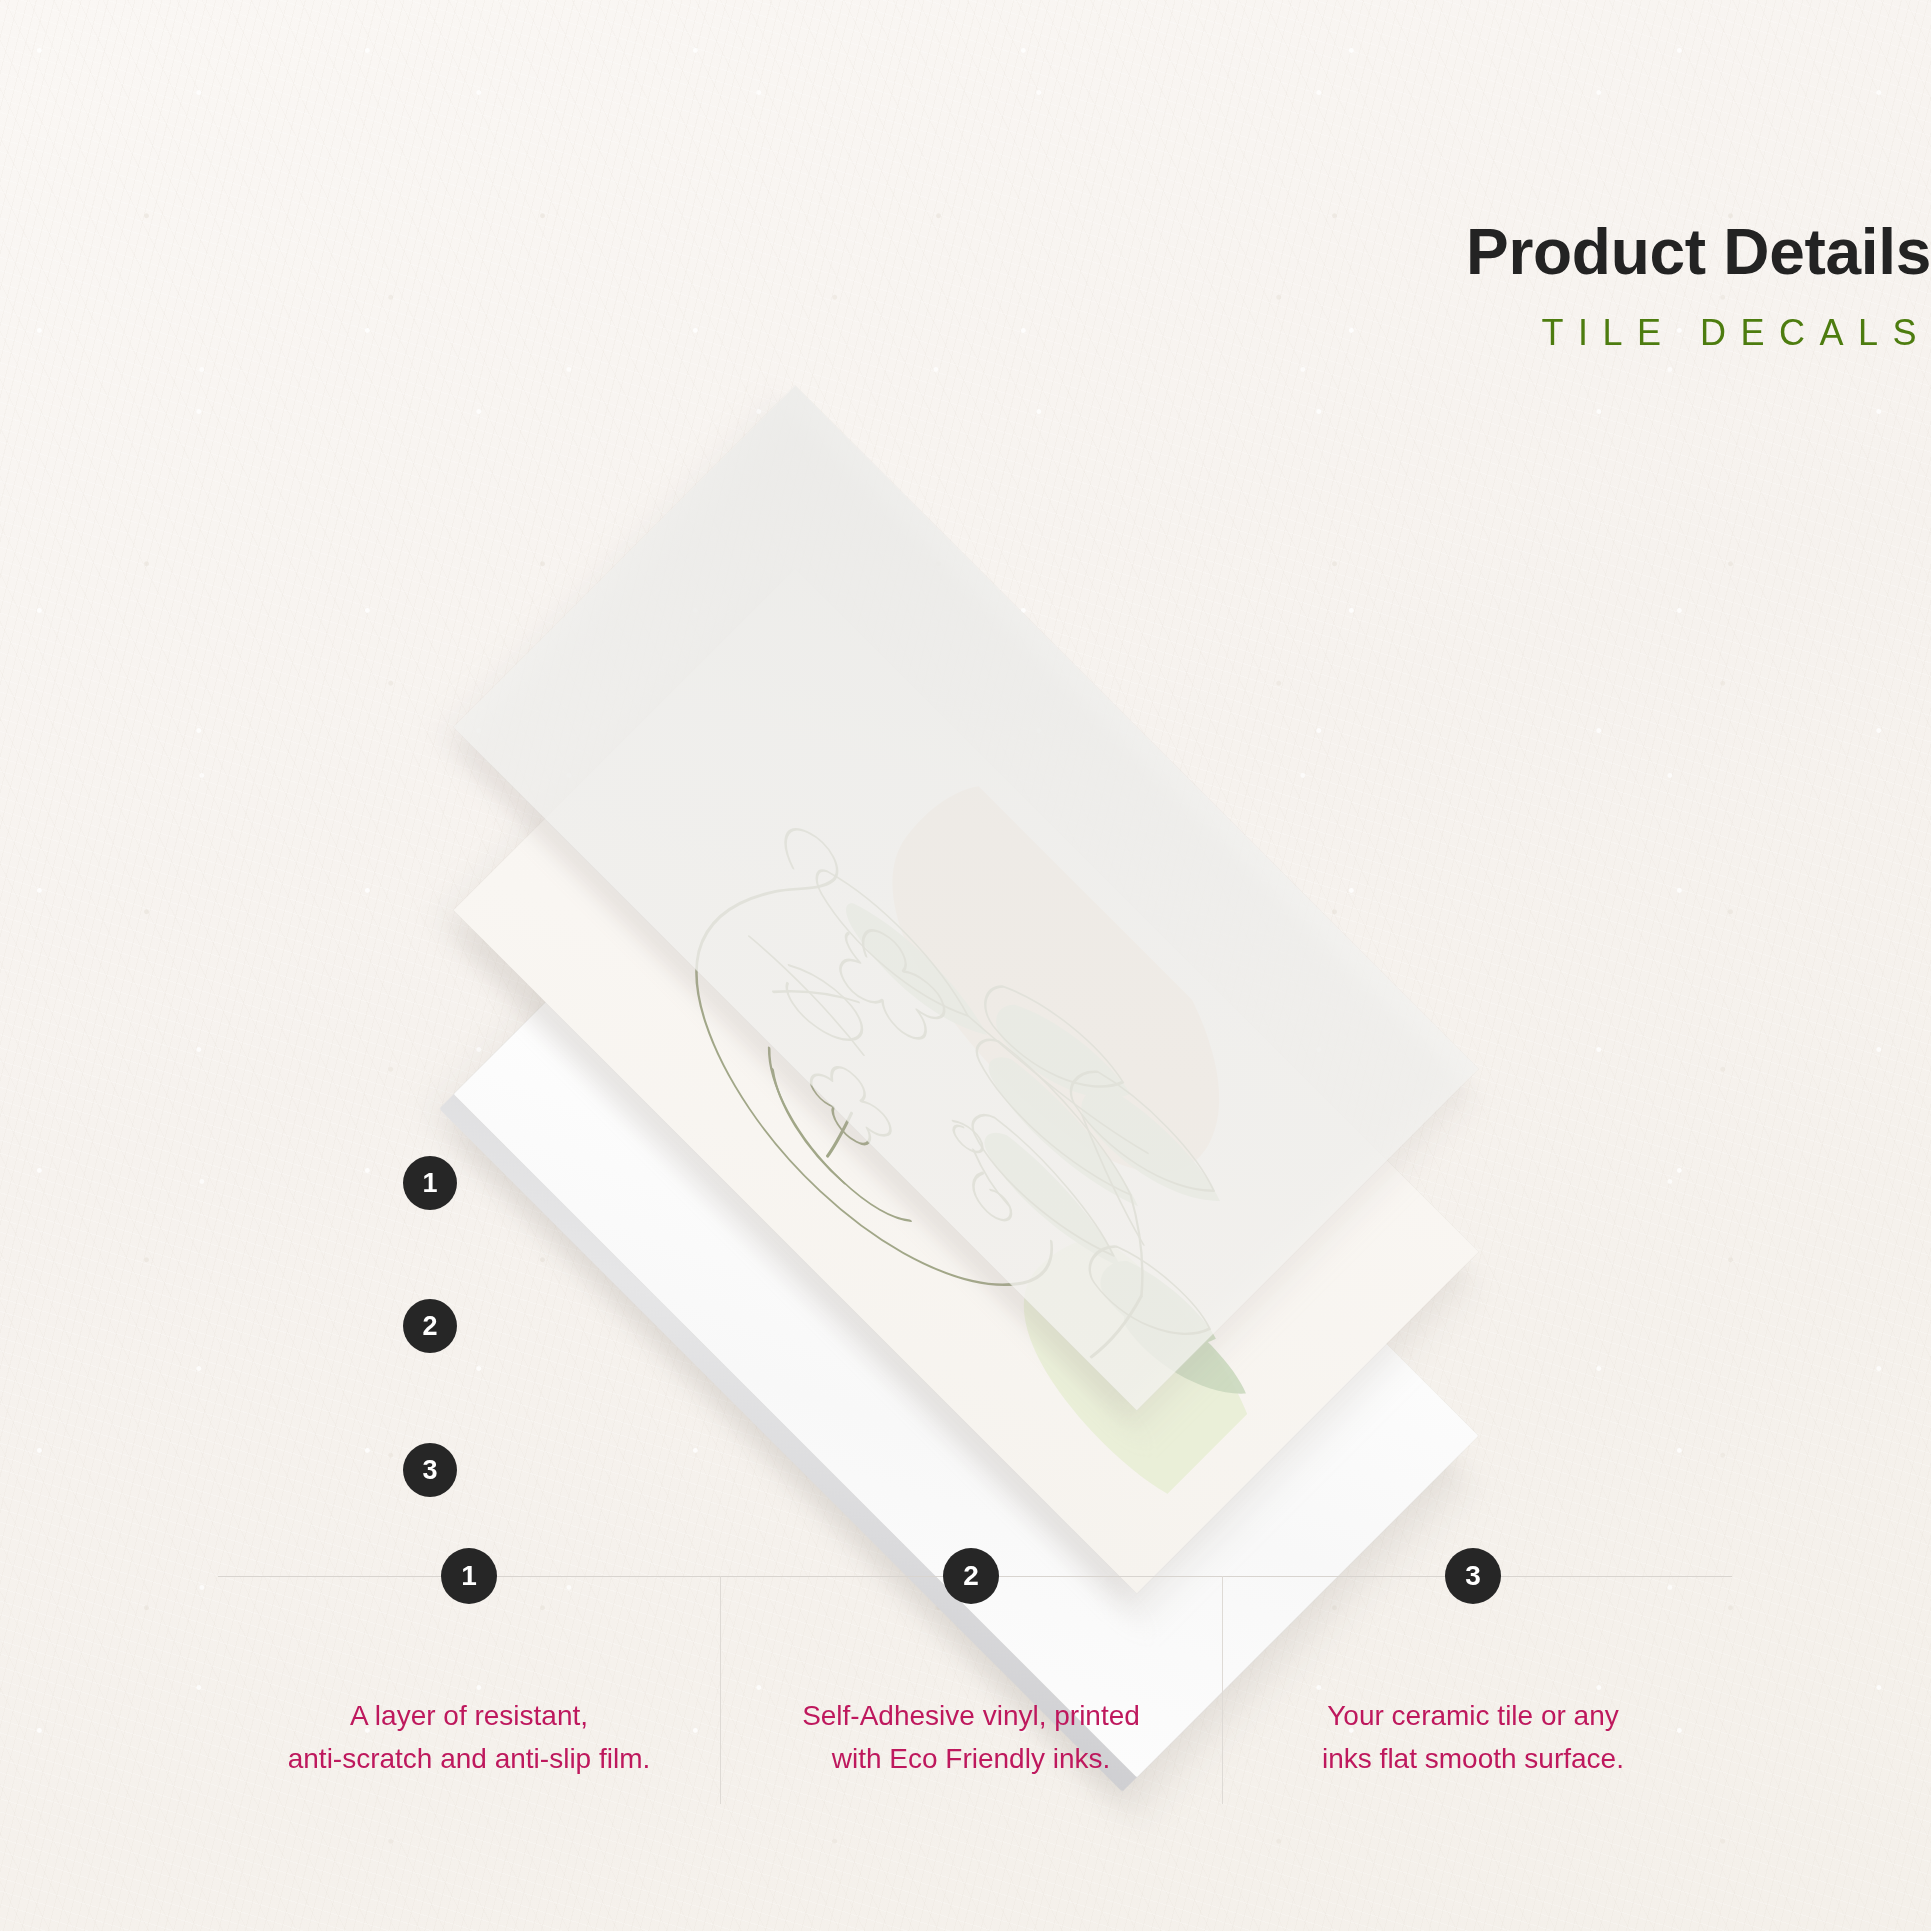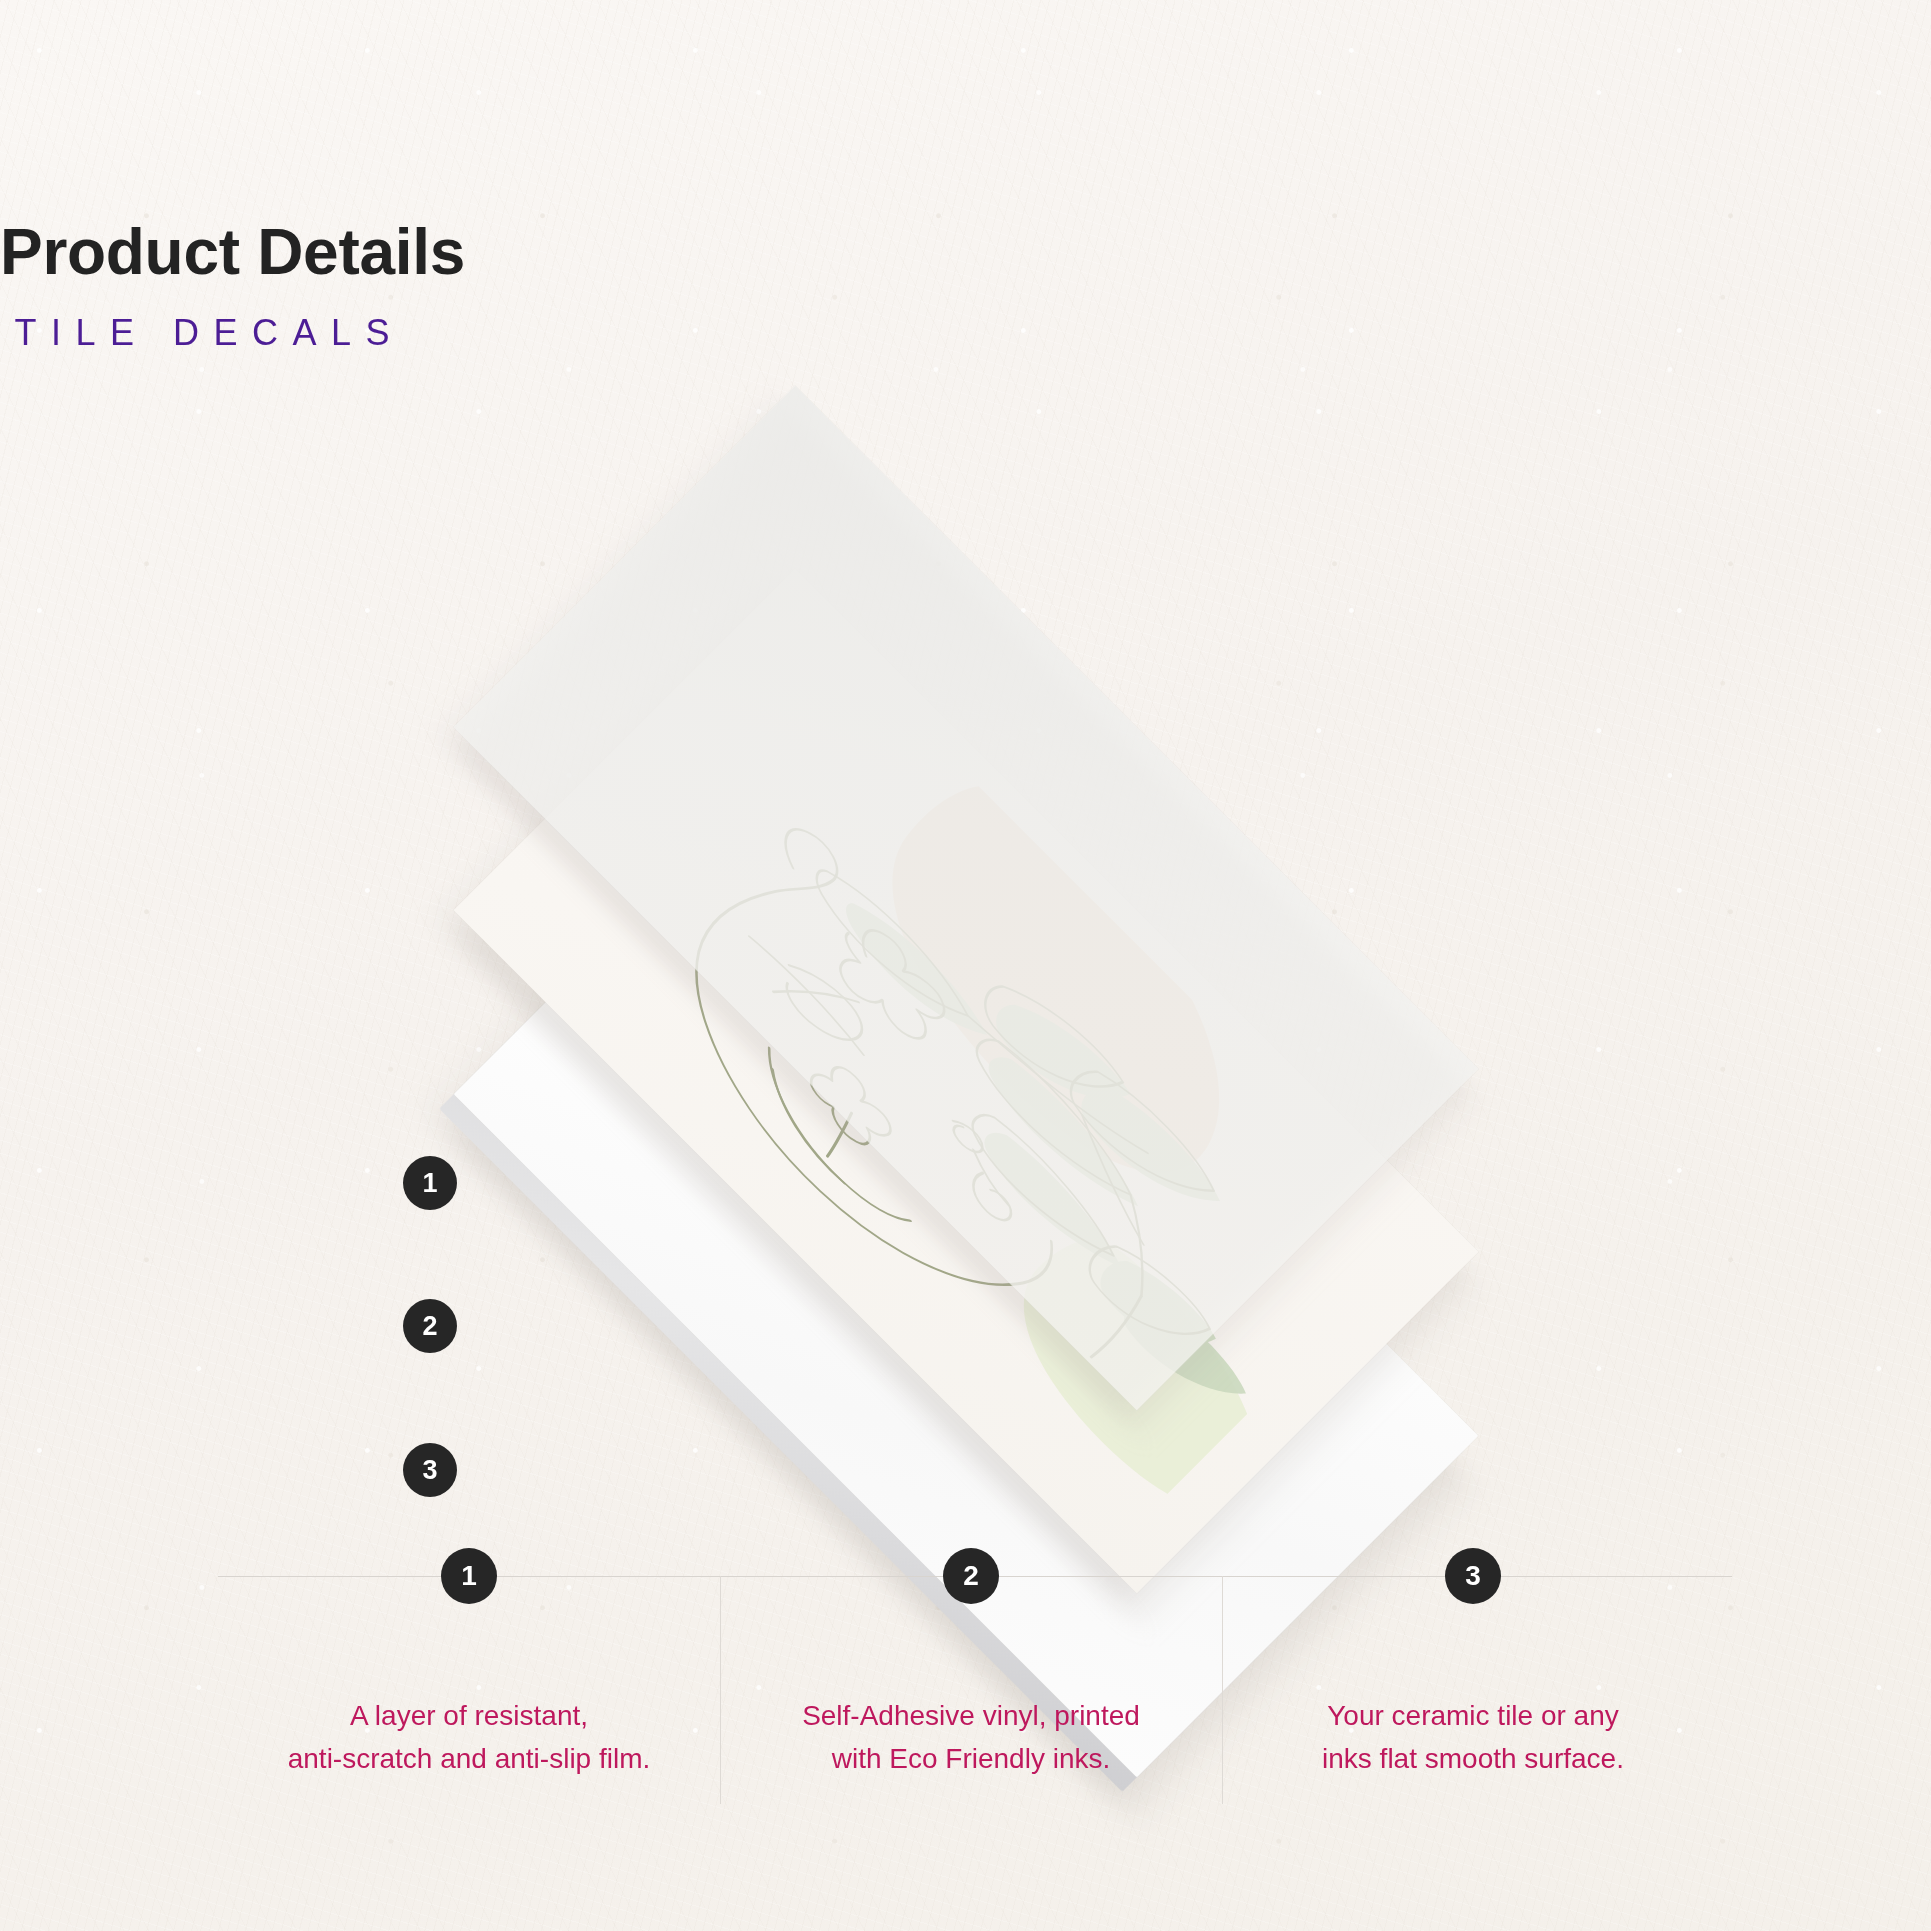--- a/index.html
+++ b/index.html
@@ -35,39 +35,39 @@
     background-size: 328px 280px, 396px 348px, 280px 319px, 444px 386px, 367px 406px,
                      100% 100%, 100% 100%, 100% 100%, 100% 100%;
     opacity: 1;
   }
 
   
   #header {
     position: absolute;
     top: 0; left: 0;
     width: 1931px;
-    text-align: left;
+    text-align: right;
   }
   #page-title {
     margin: 0;
     padding-top: 220px;
     font-size: 64px;
     font-weight: 700;
     letter-spacing: -0.3px;
     color: #232323;
     line-height: 1;
     font-family: "Liberation Sans", "DejaVu Sans", sans-serif;
   }
   #page-subtitle {
     margin: 0;
     padding-top: 31px;
     font-size: 36px;
     font-weight: 400;
     letter-spacing: 14.5px;
-    color: #4c1d95;
+    color: #4d7c0f;
     line-height: 1;
     text-indent: 14.5px;
   }
 
   
   #layer-stack {
     position: absolute;
     left: 0;
     top: 415px;
     width: 1931px;

